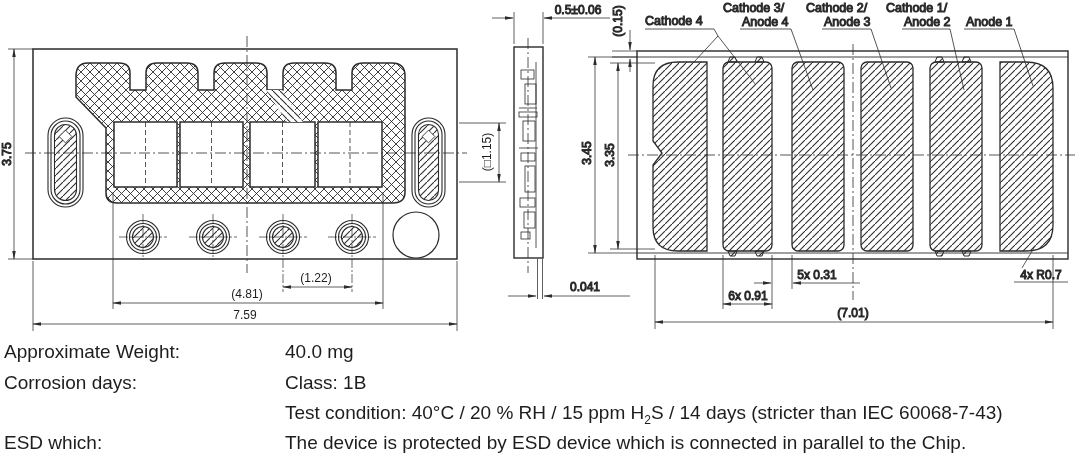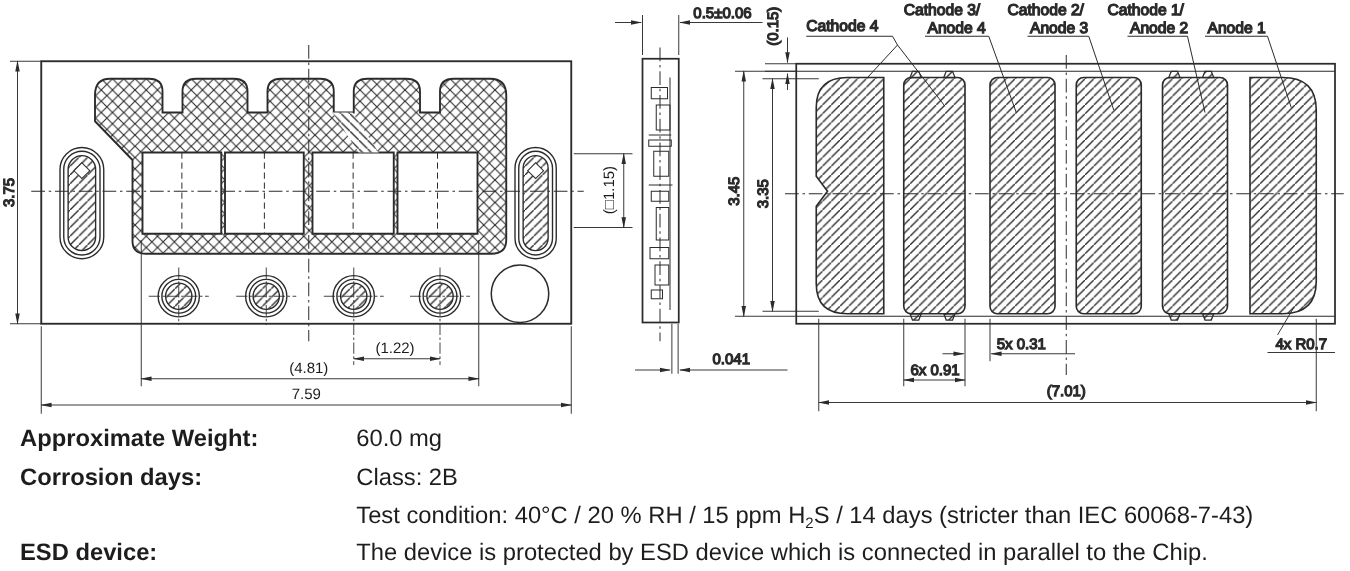--- a/index.html
+++ b/index.html
@@ -3,21 +3,21 @@
 <meta charset="utf-8">
 <style>
   html,body{margin:0;padding:0;background:#fff;}
   .page{position:relative;width:1080px;height:457px;background:#fff;overflow:hidden;
         font-family:"Liberation Sans",sans-serif;color:#1d1d1d;}
   svg{position:absolute;top:0;left:0;}
   svg text{font-family:"Liberation Sans","DejaVu Sans",sans-serif;font-size:12px;fill:#1d1d1d;}
   svg text.pad{font-size:12.5px;}
   .specs{position:absolute;left:0;top:337px;width:1080px;}
   .spec-row{position:absolute;left:0;width:1080px;white-space:nowrap;font-size:19px;}
-  .spec-label{position:absolute;left:16px;font-weight:bold;}
+  .spec-label{position:absolute;left:4px;font-weight:normal;}
   .spec-value{position:absolute;left:285px;}
   .r1{top:4px;}.r2{top:35px;}.r3{top:65px;}.r4{top:95px;}
   sub.chem{font-size:12px;}
 </style>
 </head>
 <body>
 
 <div class="page">
 
 <svg width="1080" height="340" viewBox="0 0 1080 340">
@@ -226,28 +226,28 @@
     <text text-anchor="middle" x="748" y="300">6x 0.91</text>
     <text text-anchor="middle" x="817" y="279">5x 0.31</text>
     <text text-anchor="middle" x="1041" y="279">4x R0.7</text>
     <text text-anchor="middle" x="853" y="317">(7.01)</text>
   </g>
 </svg>
 
 <div class="specs">
   <div class="spec-row r1">
     <span class="spec-label">Approximate Weight:</span>
-    <span class="spec-value">60.0 mg</span>
+    <span class="spec-value">40.0 mg</span>
   </div>
   <div class="spec-row r2">
     <span class="spec-label">Corrosion days:</span>
-    <span class="spec-value">Class: 2B</span>
+    <span class="spec-value">Class: 1B</span>
   </div>
   <div class="spec-row r3">
     <span class="spec-value"><span>Test condition: 40°C / 20 % RH / 15 ppm H</span><sub class="chem">2</sub><span>S / 14 days (stricter than IEC 60068-7-43)</span></span>
   </div>
   <div class="spec-row r4">
-    <span class="spec-label">ESD device:</span>
+    <span class="spec-label">ESD which:</span>
     <span class="spec-value">The device is protected by ESD device which is connected in parallel to the Chip.</span>
   </div>
 </div>
 
 </div>
 
 </body></html>

